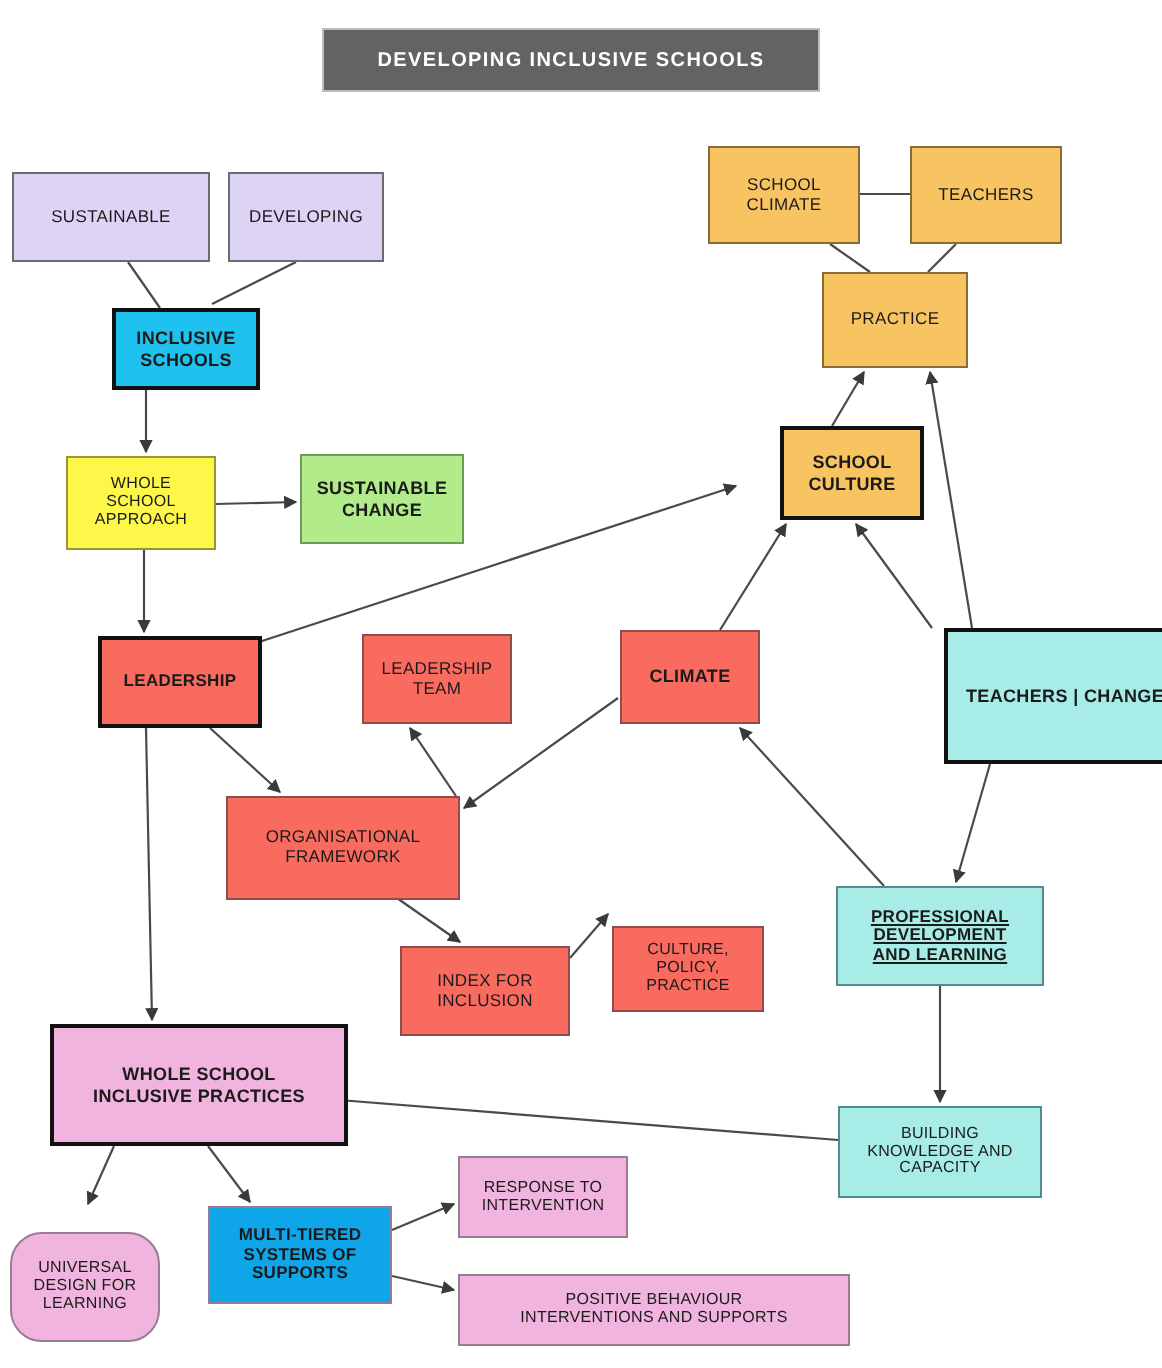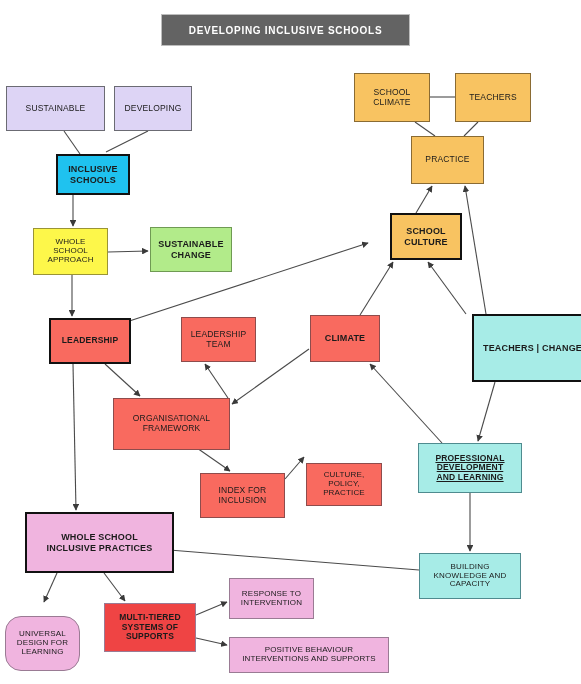--- a/index.html
+++ b/index.html
@@ -153,23 +153,23 @@
       </div>
       <div class="node bd-cyanline" style="left: 419px; top: 553px; width: 102px; height: 46px; background: rgb(167, 236, 231); font-size: 8px; font-weight: normal;">
         <span>BUILDING<br>KNOWLEDGE AND<br>CAPACITY</span>
       </div>
       <div class="node bd-thick" style="left: 5px; top: 512px; width: 149px; height: 61px; background: rgb(240, 180, 223); font-size: 9px; font-weight: bold;">
         <span>WHOLE SCHOOL<br>INCLUSIVE PRACTICES</span>
       </div>
       <div class="node bd-pinkline" style="left: 5px; top: 616px; width: 75px; height: 55px; background: rgb(240, 180, 223); font-size: 8px; font-weight: normal; border-radius: 16px;">
         <span>UNIVERSAL<br>DESIGN FOR<br>LEARNING</span>
       </div>
-      <div class="node bd-pinkline" style="left: 104px; top: 603px; width: 92px; height: 49px; background: #ef4444; font-size: 8.5px; font-weight: bold;">
+      <div class="node bd-pinkline" style="left: 104px; top: 603px; width: 92px; height: 49px; background: #0ea5e9; font-size: 8.5px; font-weight: bold;">
         <span>MULTI-TIERED<br>SYSTEMS OF<br>SUPPORTS</span>
       </div>
       <div class="node bd-pinkline" style="left: 229px; top: 578px; width: 85px; height: 41px; background: rgb(240, 180, 223); font-size: 8px; font-weight: normal;">
         <span>RESPONSE TO<br>INTERVENTION</span>
       </div>
-      <div class="node bd-pinkline" style="left: 229px; top: 637px; width: 160px; height: 36px; background: rgb(240, 180, 223); font-size: 8px; font-weight: normal;">
+      <div class="node bd-pinkline" style="left: 229px; top: 637px; width: 196px; height: 36px; background: rgb(240, 180, 223); font-size: 8px; font-weight: normal;">
         <span>POSITIVE BEHAVIOUR<br>INTERVENTIONS AND SUPPORTS</span>
       </div>
     </div>
 </div>
 
 </body></html>

